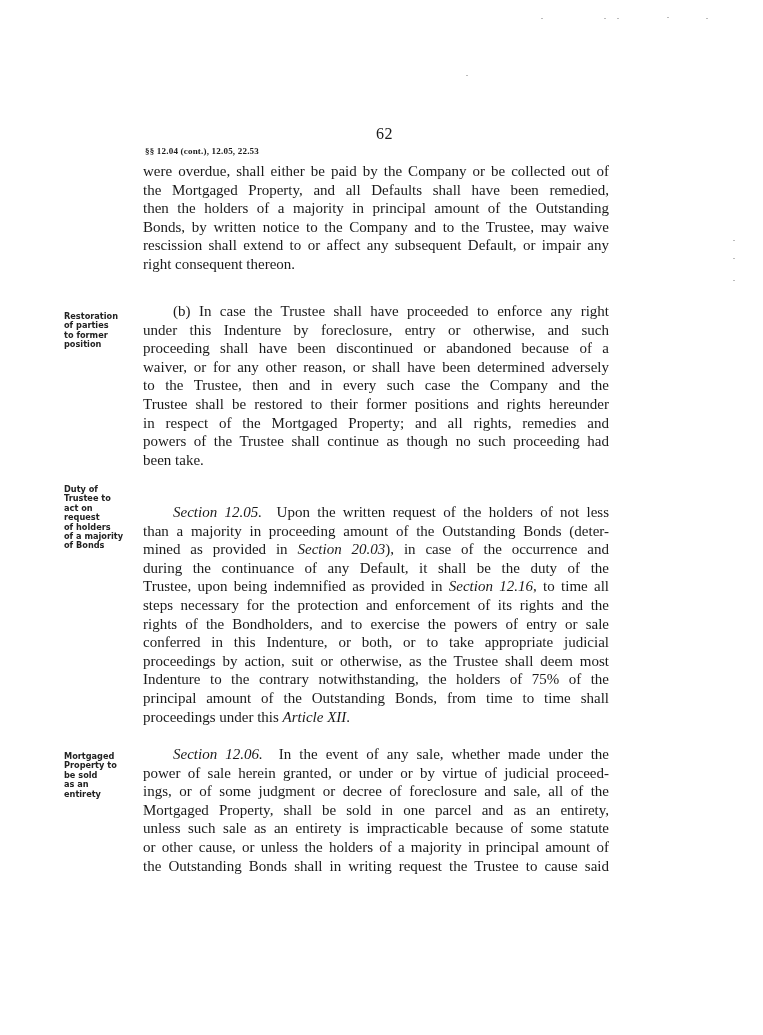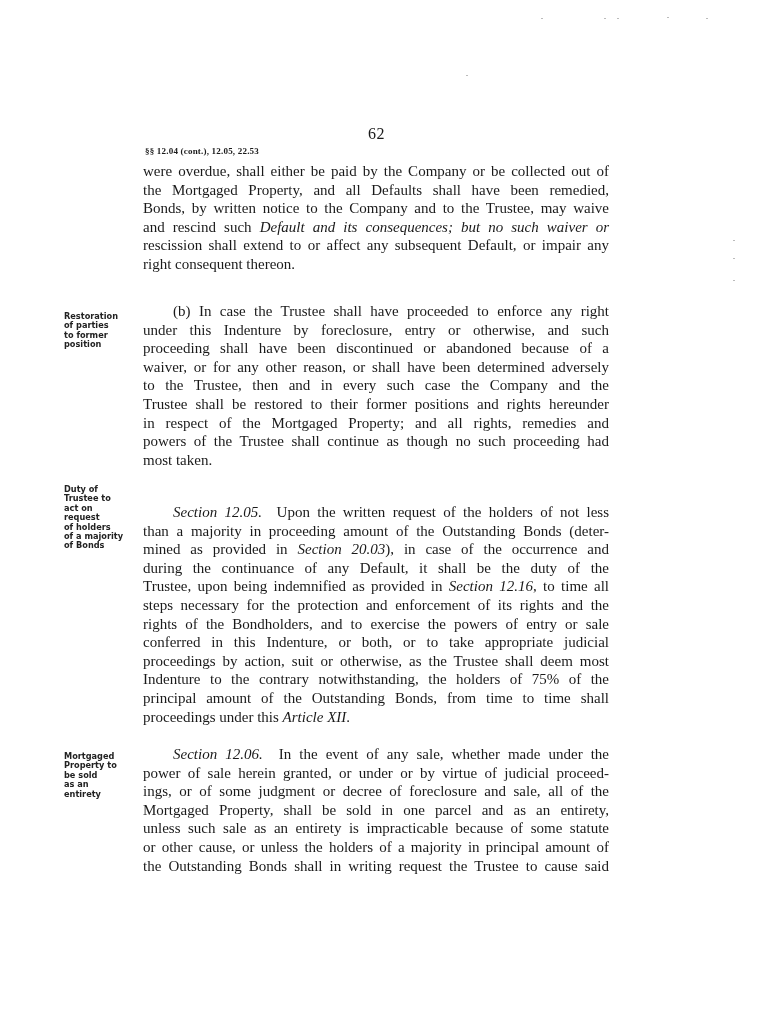--- a/index.html
+++ b/index.html
@@ -11,21 +11,21 @@
       width: 763px;
       height: 1035px;
       position: relative;
       overflow: hidden;
       font-family: "Liberation Serif", "DejaVu Serif", serif;
       color: #1a1a1a;
     }
     .page-number {
       position: absolute;
       top: 125px;
-      left: 368px;
+      left: 376px;
       font-size: 16px;
       letter-spacing: 0.5px;
     }
     .running-head {
       position: absolute;
       top: 146px;
       left: 145px;
       font-size: 9px;
       font-weight: bold;
       letter-spacing: 0.2px;
@@ -104,36 +104,36 @@
   <span>Mortgaged</span>
   <span>Property to</span>
   <span>be sold</span>
   <span>as an</span>
   <span>entirety</span>
 </div>
 
 <div id="para-1" class="body-text">
   <span class="line">were overdue, shall either be paid by the Company or be collected out of</span>
   <span class="line">the Mortgaged Property, and all Defaults shall have been remedied,</span>
+  <span class="line">then the holders of a majority in principal amount of the Outstanding</span>
   <span class="line">Bonds, by written notice to the Company and to the Trustee, may waive</span>
-  <span class="line"><span>and rescind such</span> <span class="it">Default</span> <span class="it">and its consequences; but no such waiver or</span></span>
   <span class="line">rescission shall extend to or affect any subsequent Default, or impair any</span>
   <span class="line last">right consequent thereon.</span>
 </div>
 
 <div id="para-2" class="body-text">
   <span class="line" style="padding-left:30px;">(b)  In case the Trustee shall have proceeded to enforce any right</span>
   <span class="line">under this Indenture by foreclosure, entry or otherwise, and such</span>
   <span class="line">proceeding shall have been discontinued or abandoned because of a</span>
   <span class="line">waiver, or for any other reason, or shall have been determined adversely</span>
   <span class="line">to the Trustee, then and in every such case the Company and the</span>
   <span class="line">Trustee shall be restored to their former positions and rights hereunder</span>
   <span class="line">in respect of the Mortgaged Property; and all rights, remedies and</span>
   <span class="line">powers of the Trustee shall continue as though no such proceeding had</span>
-  <span class="line last">most taken.</span>
+  <span class="line last">been take.</span>
 </div>
 
 <div id="para-3" class="body-text">
   <span class="line" style="padding-left:30px;margin-top:24px;"><span class="it">Section 12.05.</span>&nbsp; <span>Upon the written request of the holders of not less</span></span>
   <span class="line">than a majority in proceeding amount of the Outstanding Bonds (deter-</span>
   <span class="line"><span>mined as provided in</span> <span class="it">Section 20.03</span><span>), in case of the occurrence and</span></span>
   <span class="line">during the continuance of any Default, it shall be the duty of the</span>
   <span class="line"><span>Trustee, upon being indemnified as provided in</span> <span class="it">Section 12.16</span><span>, to time all</span></span>
   <span class="line">steps necessary for the protection and enforcement of its rights and the</span>
   <span class="line">rights of the Bondholders, and to exercise the powers of entry or sale</span>

